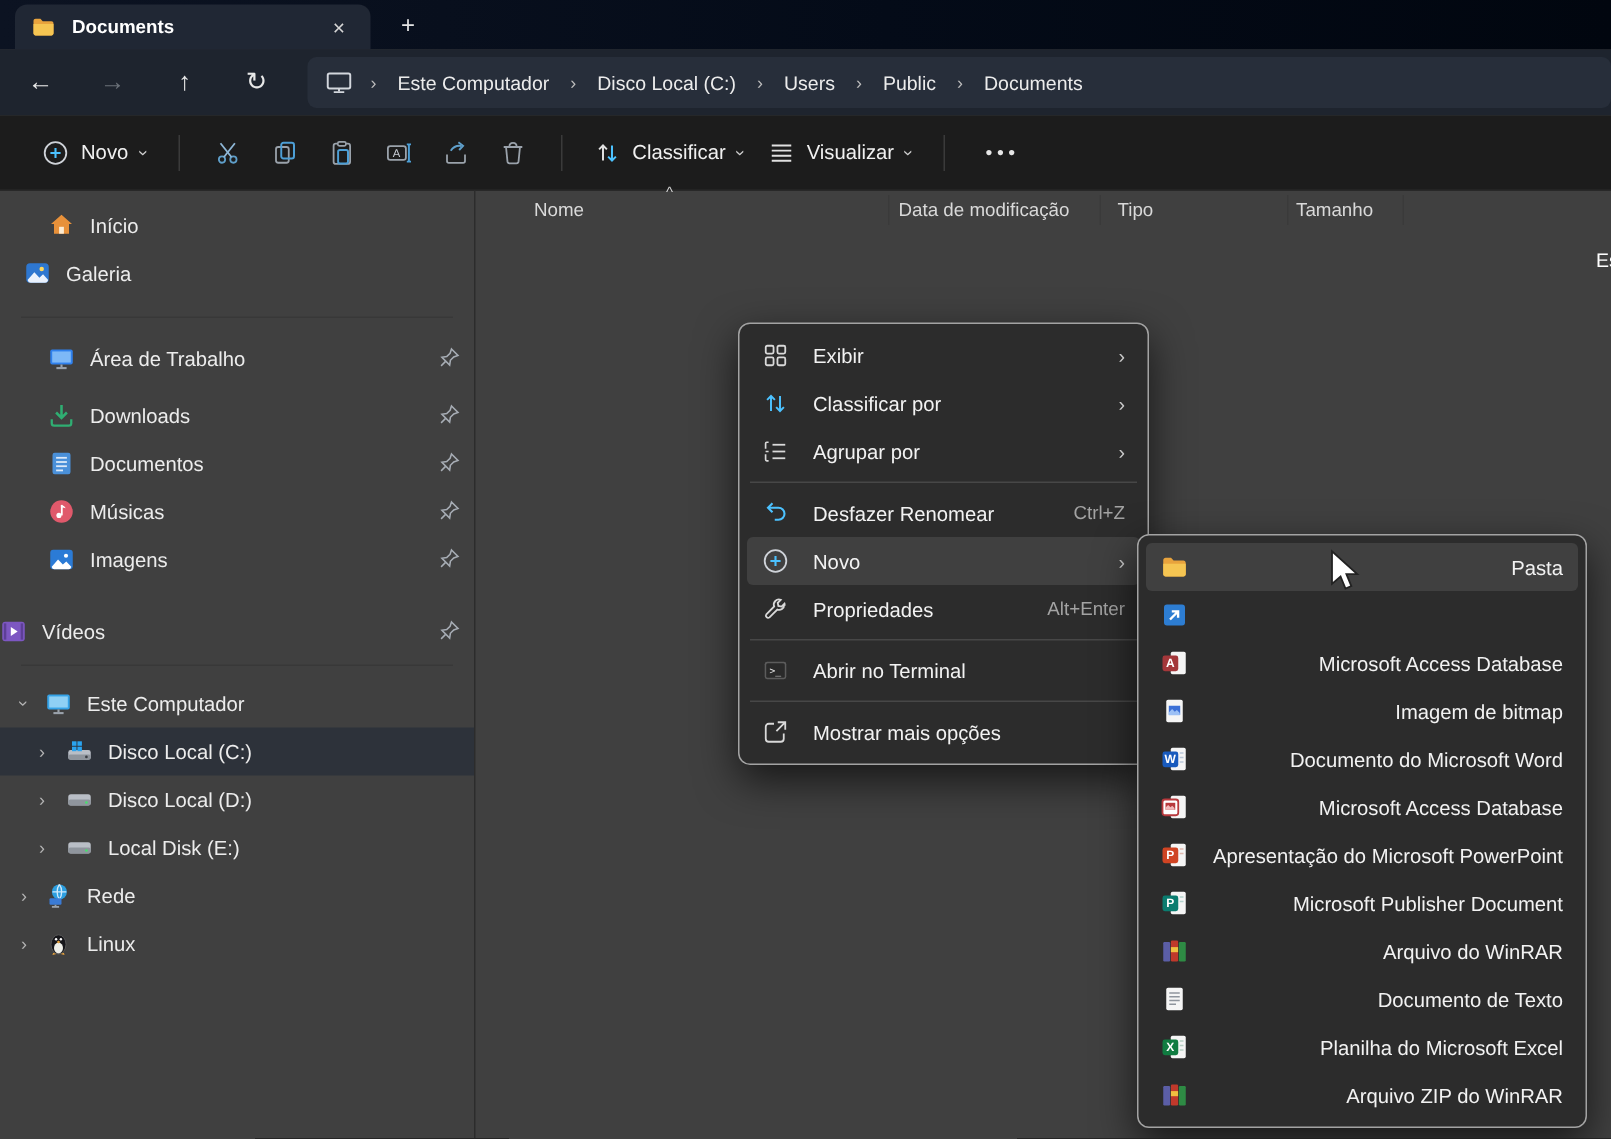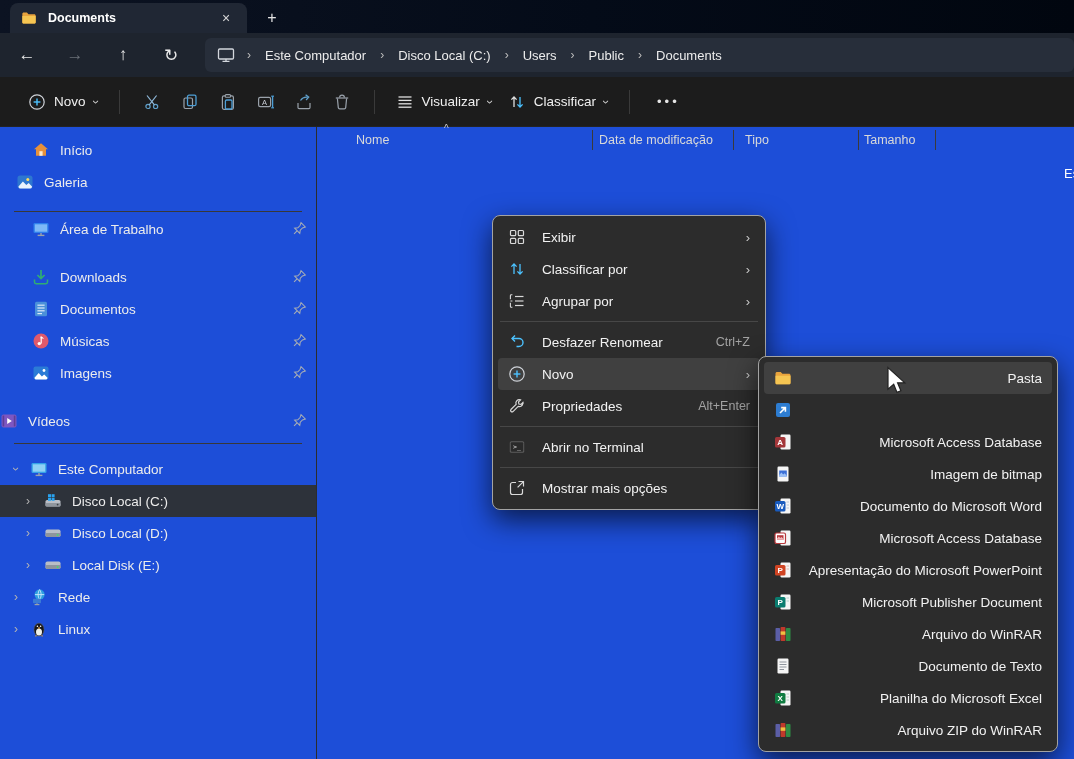--- a/index.html
+++ b/index.html
@@ -1,18 +1,18 @@
 <!DOCTYPE html>
 <html><head>
 <meta charset="utf-8">
 <style>
   html,body{margin:0;padding:0;background:#101010;}
   #stage{position:relative;width:1074px;height:759px;overflow:hidden;
          font-family:"Liberation Sans","DejaVu Sans",sans-serif;
-         background:#1d4ed8;color:#eaeaea;-webkit-font-smoothing:antialiased;}
+         background:#404040;color:#eaeaea;-webkit-font-smoothing:antialiased;}
   
   #titlebar{position:absolute;left:0;top:0;width:1074px;height:33px;
             background:linear-gradient(90deg,#0c1322 0%,#040b18 55%,#01060f 100%);}
   .tab{position:absolute;left:10px;top:3px;width:237px;height:30px;background:#202734;
        border-radius:8px 8px 0 0;display:flex;align-items:center;padding:0 10px;box-sizing:border-box;}
   .tab-title{font-size:12.5px;font-weight:700;color:#fff;margin-left:10px;flex:1;}
   .tab-close{width:22px;height:22px;border-radius:4px;display:flex;align-items:center;justify-content:center;
              color:#d6d6d6;font-size:14px;cursor:default;}
   .newtab{position:absolute;left:260px;top:6px;width:24px;height:24px;display:flex;align-items:center;
           justify-content:center;color:#e3e3e3;font-size:16px;}
@@ -157,36 +157,36 @@
     <div class="tbicon">
       <svg class="icn18" viewBox="0 0 18 18">
           <path d="M4.4 5.5l.9 9.1c.1.8.6 1.3 1.4 1.3h4.6c.8 0 1.3-.5 1.4-1.3l.9-9.1" fill="none" stroke="#9aa2ab" stroke-width="1.2"></path>
           <line x1="2.8" y1="5" x2="15.2" y2="5" stroke="#9aa2ab" stroke-width="1.2"></line>
           <path d="M6.6 4.6c0-1.5 1-2.4 2.4-2.4s2.4.9 2.4 2.4" fill="none" stroke="#9aa2ab" stroke-width="1.2"></path>
         </svg>
     </div>
     <div class="tbdivider"></div>
     <div class="tbbtn">
       <svg class="icn18" viewBox="0 0 18 18">
+          <path d="M6 14V4M3.4 6.6L6 4l2.6 2.6" fill="none" stroke="#e0e0e0" stroke-width="1.3"></path>
+          <path d="M12 4v10M9.4 11.4L12 14l2.6-2.6" fill="none" stroke="#4cc2ff" stroke-width="1.3"></path>
+        </svg>
+      <span>Classificar</span>
+      <span class="ddcaret rot90">›</span>
+    </div>
+    <div class="tbbtn">
+      <svg class="icn18" viewBox="0 0 18 18">
           <line x1="2.5" y1="4" x2="15.5" y2="4" stroke="#e0e0e0" stroke-width="1.3"></line>
           <line x1="2.5" y1="7.4" x2="15.5" y2="7.4" stroke="#e0e0e0" stroke-width="1.3"></line>
           <line x1="2.5" y1="10.8" x2="15.5" y2="10.8" stroke="#e0e0e0" stroke-width="1.3"></line>
           <line x1="2.5" y1="14.2" x2="15.5" y2="14.2" stroke="#e0e0e0" stroke-width="1.3"></line>
         </svg>
       <span>Visualizar</span>
       <span class="ddcaret rot90">›</span>
     </div>
-    <div class="tbbtn">
-      <svg class="icn18" viewBox="0 0 18 18">
-          <path d="M6 14V4M3.4 6.6L6 4l2.6 2.6" fill="none" stroke="#e0e0e0" stroke-width="1.3"></path>
-          <path d="M12 4v10M9.4 11.4L12 14l2.6-2.6" fill="none" stroke="#4cc2ff" stroke-width="1.3"></path>
-        </svg>
-      <span>Classificar</span>
-      <span class="ddcaret rot90">›</span>
-    </div>
     <div class="tbdivider"></div>
     <div class="meat">•••</div>
   </div>
 
   <div id="sidebar">
 
     <div class="srow" style="top:7px;padding-left:32px">
       <svg class="icn18" viewBox="0 0 18 18">
           <path d="M9 2.2L16 8.3h-2v6.5H4V8.3H2z" fill="#e8913a"></path>
           <rect x="7.4" y="10.2" width="3.2" height="4.6" fill="#fcebd2"></rect>
@@ -197,21 +197,21 @@
       <svg class="icn18" viewBox="0 0 18 18">
           <rect x="1.5" y="2.5" width="15" height="13" rx="2.5" fill="#2e77d0"></rect>
           <circle cx="11.8" cy="6.4" r="1.5" fill="#ffd95e"></circle>
           <path d="M2.5 13.5l4.4-5 3.4 3.6 2.4-2.2 3.3 3.6v.5a2 2 0 0 1-2 1.5H4.5a2 2 0 0 1-2-1.5z" fill="#eaf2fd"></path>
         </svg>
       <span class="lab">Galeria</span>
     </div>
 
     <div class="sdivider" style="top:84px"></div>
 
-    <div class="srow" style="top:86px;padding-left:32px">
+    <div class="srow" style="top:96px;padding-left:32px">
       <svg class="icn18" viewBox="0 0 18 18">
           <rect x="1.5" y="3" width="15" height="10" rx="1.3" fill="#2f80ed"></rect>
           <rect x="2.8" y="4.3" width="12.4" height="7.4" fill="#7db8f7"></rect>
           <line x1="9" y1="13" x2="9" y2="15" stroke="#9aa2ab" stroke-width="1.4"></line>
           <line x1="5.6" y1="15.4" x2="12.4" y2="15.4" stroke="#9aa2ab" stroke-width="1.4"></line>
         </svg>
       <span class="lab">Área de Trabalho</span>
       <svg class="pin" viewBox="0 0 16 16">
           <path d="M9.6 1.8L14.2 6.4 11.2 7.4 8.8 9.8 8.3 13.2 2.8 7.7 6.2 7.2 8.6 4.8z" fill="none" stroke="#a7adb5" stroke-width="1.1"></path>
           <line x1="2.2" y1="13.8" x2="5.4" y2="10.6" stroke="#a7adb5" stroke-width="1.1"></line>

